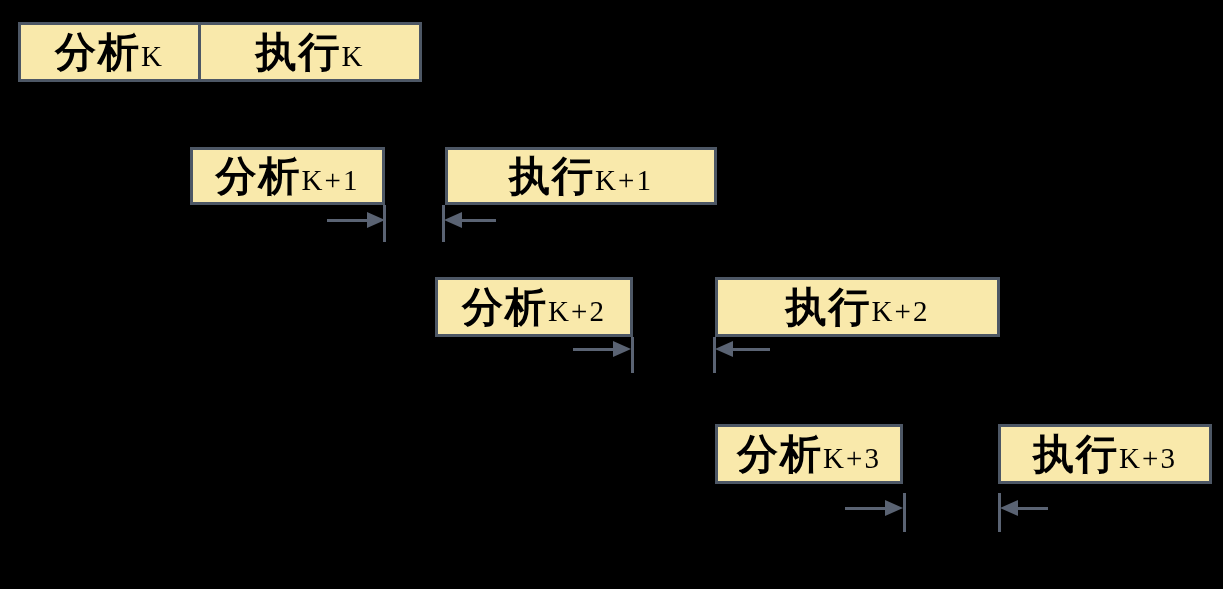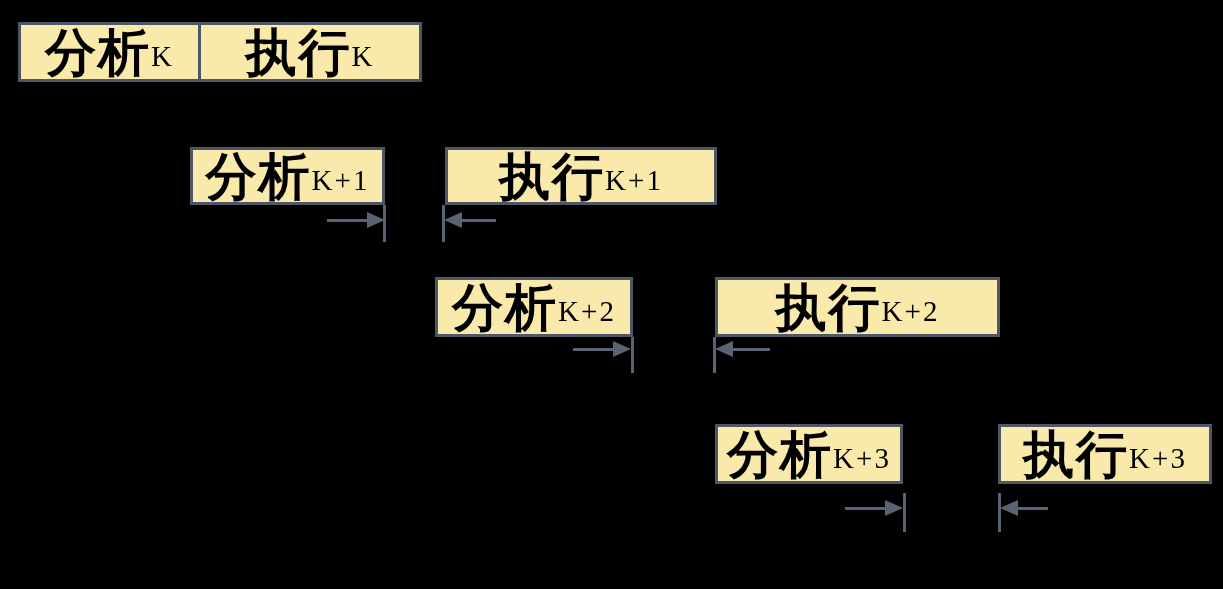--- a/index.html
+++ b/index.html
@@ -31,21 +31,21 @@
   .cell{
     box-sizing:border-box;
     height:100%;
     display:flex;
     align-items:center;
     justify-content:center;
     white-space:nowrap;
   }
   .cell.second{border-left:3px solid var(--border);}
   .cn{
-    font-size:51px;
+    font-size:41px;
     font-weight:bold;
     letter-spacing:2px;
     font-family:Liberation Sans, sans-serif;
     line-height:1;
   }
   .sub{
     font-size:29px;
     letter-spacing:2px;
     font-family:"Liberation Serif","DejaVu Serif",serif;
     line-height:1;

